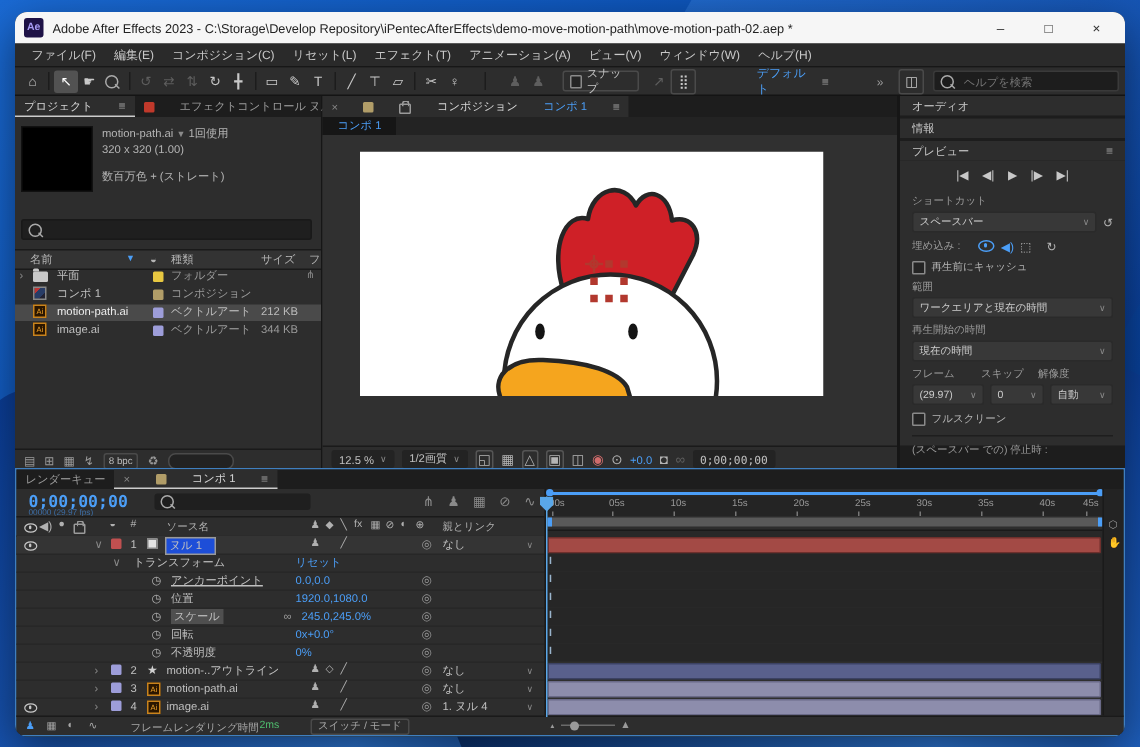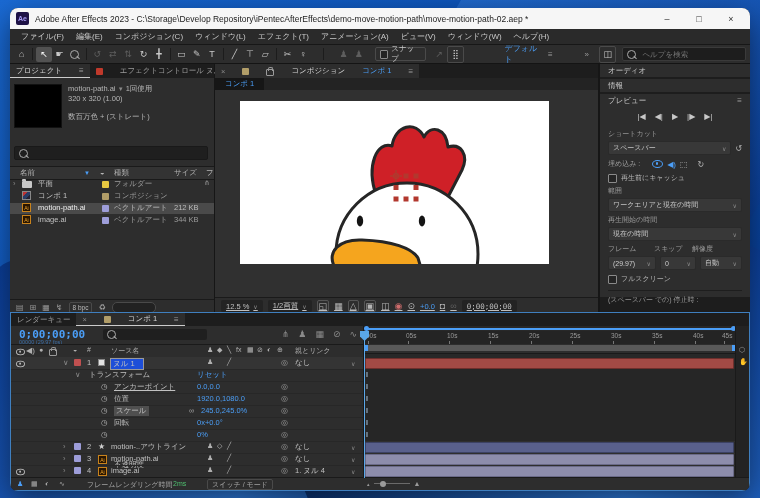--- a/index.html
+++ b/index.html
@@ -49,21 +49,21 @@
   .foldericon::before{content:"";position:absolute;left:0;top:-2px;width:4px;height:2px;background:#c9c9c9;border-radius:1px 1px 0 0;}
   .compicon{display:inline-block;width:9px;height:9px;background:linear-gradient(135deg,#b33 0 30%,#283c66 30% 70%,#223 70%);border:1px solid #888;box-sizing:border-box;}
   .pbottom{position:absolute;left:0;right:0;bottom:0;height:14px;background:#2d2d2d;border-top:1px solid #1a1a1a;display:flex;align-items:center;gap:6px;padding:0 6px;color:#9a9a9a;font-size:8px;}
   .bpc{border:1px solid #4a4a4a;border-radius:2px;font-size:6.5px;padding:0 3px;height:9px;line-height:9px;color:#bbb;}
   .pill{width:42px;height:9px;border:1px solid #4a4a4a;border-radius:5px;background:#222;}
   
   .viewerarea{position:absolute;left:0;right:0;top:26px;bottom:16px;background:#303030;}
   .compwhite{position:absolute;left:25px;top:11px;width:309px;height:163px;}
   .vtabstrip{position:absolute;left:0;right:0;top:14px;height:12px;background:#232323;border-bottom:1px solid #1a1a1a;display:flex;}
   .vtab{background:#161616;color:#4b9ef7;font-size:7.5px;padding:0 10px;display:flex;align-items:center;}
-  .cbottom{position:absolute;left:0;right:0;bottom:0;height:16px;background:#2d2d2d;border-top:1px solid #1a1a1a;display:flex;align-items:center;gap:5px;padding:0 6px;font-size:7.5px;color:#c0c0c0;text-decoration:underline;}
+  .cbottom{position:absolute;left:0;right:0;bottom:0;height:16px;background:#2d2d2d;border-top:1px solid #1a1a1a;display:flex;align-items:center;gap:5px;padding:0 6px;font-size:7.5px;color:#c0c0c0;}
   .ddmini{display:flex;align-items:center;gap:4px;background:#232323;border-radius:2px;height:12px;padding:0 5px;}
   .chev{color:#8a8a8a;font-size:6px;}
   .vicon{color:#b5b5b5;font-size:9px;}
   .vicon.boxed{border:1px solid #555;border-radius:2px;padding:0 1px;}
   
   .rsec{background:#1d1d1d;}
   .rtab{height:13px;background:#2d2d2d;color:#c8c8c8;font-size:7.5px;display:flex;align-items:center;padding:0 8px;margin-bottom:2px;}
   .rbody{background:#2d2d2d;padding:2px 8px 0 8px;}
   .transport{display:flex;justify-content:center;gap:9px;color:#c8c8c8;font-size:8px;padding:3px 0 5px 0;}
   .rlabel{font-size:7px;color:#9a9a9a;margin:3px 0 2px 0;}
@@ -132,21 +132,21 @@
     <span class="wintitle">Adobe After Effects 2023 - C:\Storage\Develop Repository\iPentecAfterEffects\demo-move-motion-path\move-motion-path-02.aep *</span>
     <span class="winbtn">–</span>
     <span class="winbtn">□</span>
     <span class="winbtn">×</span>
   </div>
 
   <div class="menubar">
     <span class="mi">ファイル(F)</span>
     <span class="mi">編集(E)</span>
     <span class="mi">コンポジション(C)</span>
-    <span class="mi">ウィンドウ(L)</span>
+    <span class="mi">リセット(L)</span>
     <span class="mi">エフェクト(T)</span>
     <span class="mi">アニメーション(A)</span>
     <span class="mi">ビュー(V)</span>
     <span class="mi">ウィンドウ(W)</span>
     <span class="mi">ヘルプ(H)</span>
   </div>
 
   <div class="toolbar">
     <span class="tool">⌂</span>
     <span class="tsep"></span>
@@ -487,21 +487,21 @@
         <span style="left:270px;font-size:8px;color:#9a9a9a;">◎</span>
       </div>
       <div class="tlrow" style="top:91px;">
         <span style="left:90px;color:#b0b0b0;">◷</span>
         <span style="left:103px;">回転</span>
         <span class="bluev" style="left:186px;">0x+0.0°</span>
         <span style="left:270px;font-size:8px;color:#9a9a9a;">◎</span>
       </div>
       <div class="tlrow" style="top:103px;">
         <span style="left:90px;color:#b0b0b0;">◷</span>
-        <span style="left:103px;margin-top:30px;">不透明度</span>
+        <span style="left:103px;">不透明度</span>
         <span class="bluev" style="left:186px;">0%</span>
         <span style="left:270px;font-size:8px;color:#9a9a9a;">◎</span>
       </div>
 
       <div class="tlrow" style="top:115px;">
         <span style="left:52px;color:#8a8a8a;">›</span>
         <span class="chip" style="left:63px;top:2px;background:#9d9dd9;"></span>
         <span style="left:76px;">2</span>
         <span style="left:87px;color:#d0d0d0;font-size:8px;">★</span>
         <span style="left:100px;">motion-..アウトライン</span>

